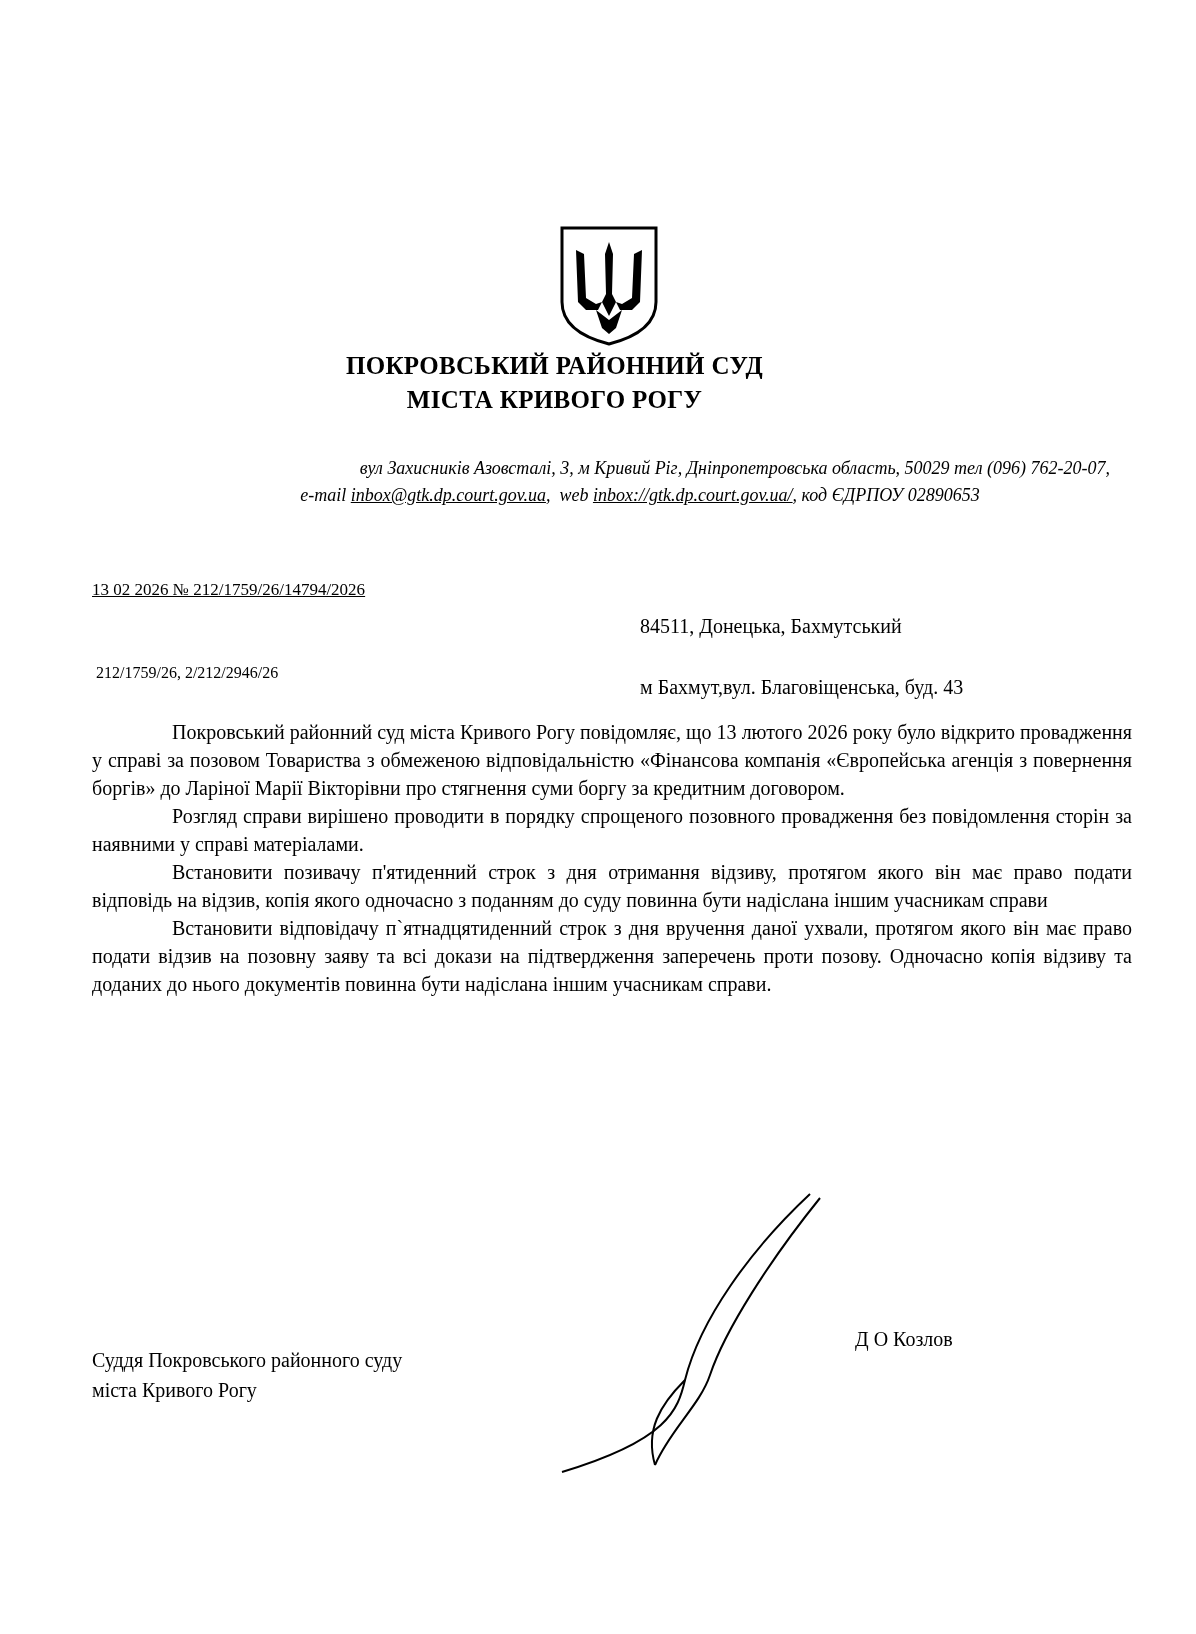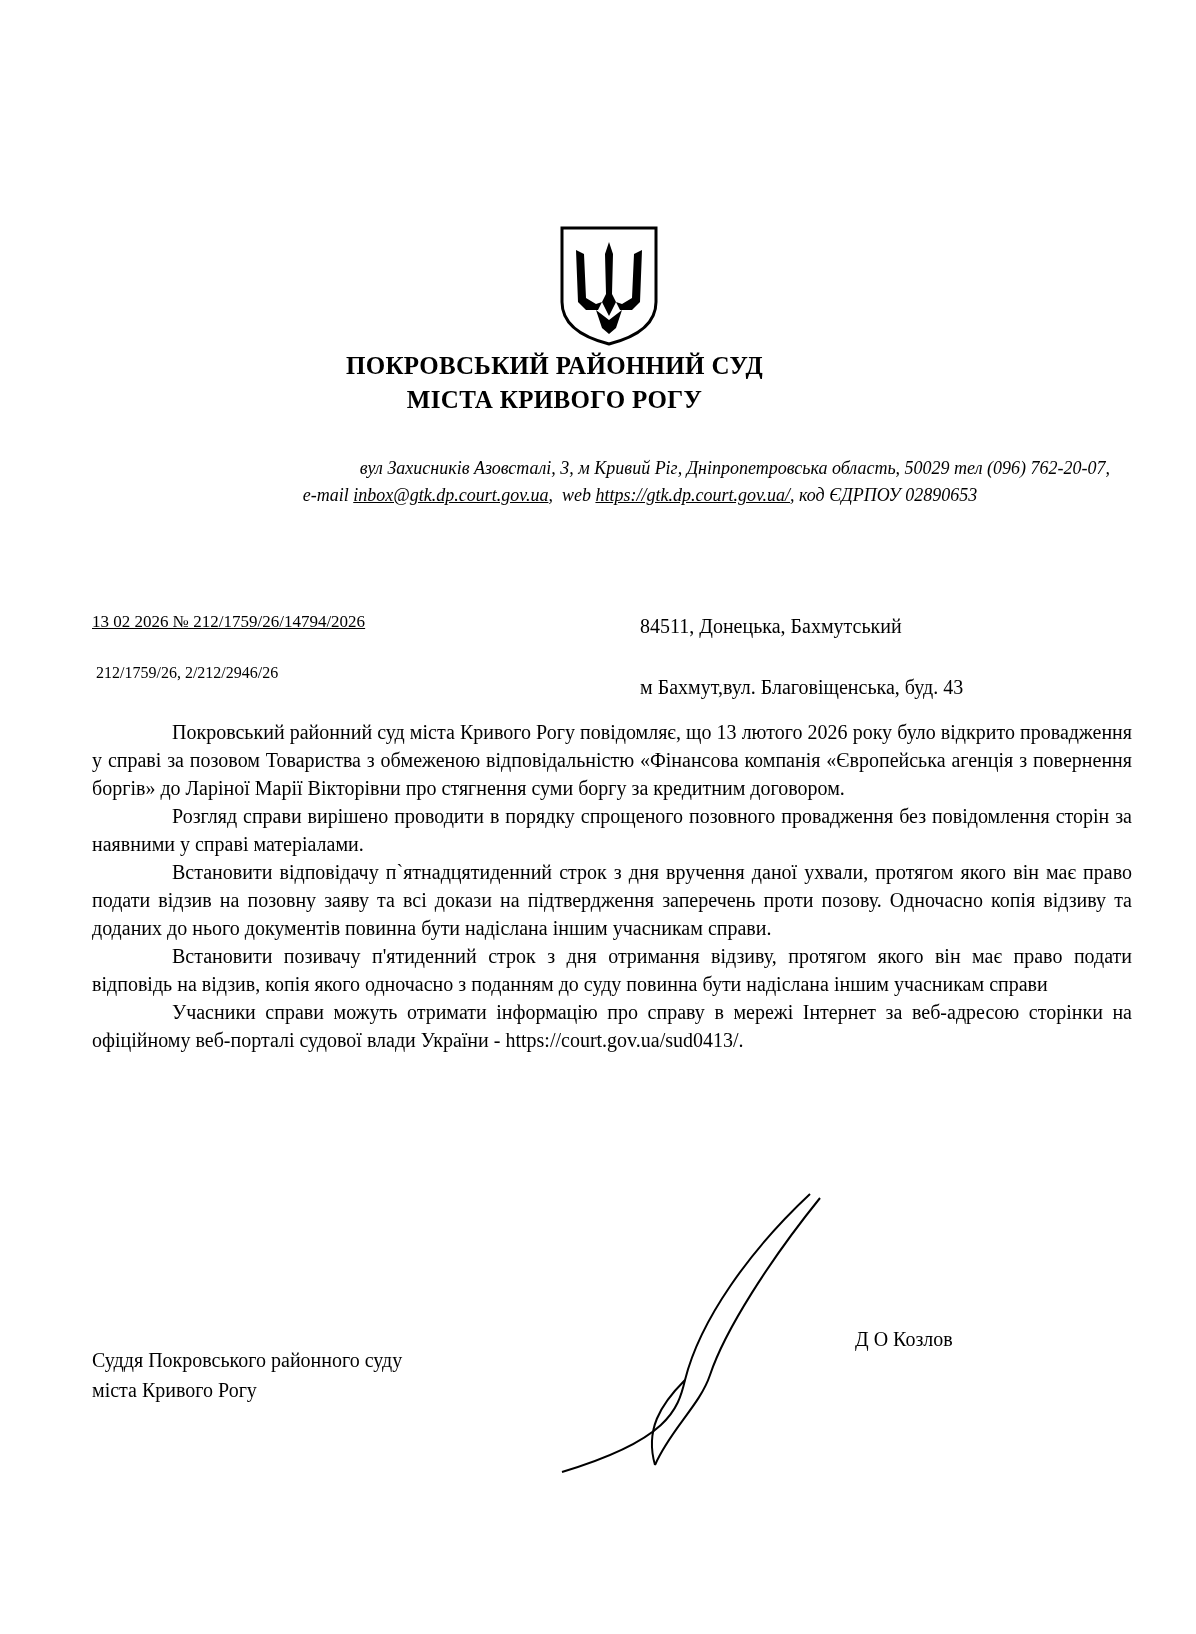--- a/index.html
+++ b/index.html
@@ -3,21 +3,21 @@
 <meta charset="utf-8">
 <style>
   html, body { margin: 0; padding: 0; background: #ffffff; }
   body { width: 1196px; height: 1634px; position: relative; overflow: hidden; font-family: "Liberation Serif", serif; color: #000; }
   .abs { position: absolute; }
   .emblem { left: 556px; top: 224px; width: 106px; height: 122px; }
   .title { left: 0; width: 1109px; text-align: center; font-weight: bold; font-size: 25px; letter-spacing: 0.3px; }
   .addr { left: 130px; width: 980px; text-align: right; font-size: 18px; line-height: 27px; font-style: italic; }
   .addr .l2 { text-align: center; padding-left: 40px; }
   .ul { text-decoration: underline; }
-  .ref { left: 92px; top: 612px; font-size: 17px; }
+  .ref { left: 92px; top: 580px; font-size: 17px; }
   .ref2 { left: 96px; top: 664px; font-size: 16px; text-align: right; }
   .recipient { left: 608px; top: 580px; font-size: 20px; line-height: 29px; }
   .recipient .ind { padding-left: 32px; margin-top: 32px; }
   .body { left: 92px; top: 718px; width: 1040px; font-size: 20px; line-height: 28px; text-align: justify; }
   .body p { margin: 0; text-indent: 80px; }
   .sig-left { left: 92px; top: 1298px; font-size: 20px; line-height: 30px; margin-top: 47px; }
   .sig-right { left: 855px; top: 1328px; font-size: 20px; }
   .signature { left: 550px; top: 1190px; width: 300px; height: 300px; }
 </style>
 </head>
@@ -33,39 +33,38 @@
 
 <div class="abs title" style="top:352px;">ПОКРОВСЬКИЙ РАЙОННИЙ СУД</div>
 <div class="abs title" style="top:386px;">МІСТА КРИВОГО РОГУ</div>
 
 <div class="abs addr" style="top:455px;">
   <div>вул Захисників Азовсталі, 3, м  Кривий Ріг,  Дніпропетровська область, 50029 тел  (096) 762-20-07,</div>
   <div class="l2">
     <span>e-mail</span>
     <span class="ul">inbox@gtk.dp.court.gov.ua</span>,&nbsp;
     <span>web</span>
-    <span class="ul">https://gtk.dp.court.gov.ua/</span>,
+    <span class="ul">inbox://gtk.dp.court.gov.ua/</span>,
     <span>код ЄДРПОУ 02890653</span>
   </div>
 </div>
 
 <div class="abs ref ul">13 02 2026 №  212/1759/26/14794/2026</div>
 <div class="abs ref2">212/1759/26, 2/212/2946/26</div>
 
 <div class="abs recipient">
   <div class="ind">84511,  Донецька,  Бахмутський</div>
   <div class="ind">м  Бахмут,вул. Благовіщенська, буд. 43</div>
 </div>
 
 <div class="abs body">
   <p>Покровський районний суд міста Кривого Рогу повідомляє, що 13 лютого 2026 року було відкрито провадження у справі за позовом Товариства з обмеженою відповідальністю «Фінансова компанія «Європейська агенція з повернення боргів» до Ларіної Марії Вікторівни про стягнення суми боргу за кредитним договором.</p>
   <p>Розгляд справи вирішено проводити в порядку спрощеного позовного провадження без повідомлення сторін за наявними у справі матеріалами.</p>
+  <p>Встановити позивачу п'ятиденний строк з дня отримання відзиву, протягом якого він має право подати відповідь на відзив, копія якого одночасно з поданням до суду повинна бути надіслана іншим учасникам справи</p>
   <p>Встановити відповідачу п`ятнадцятиденний строк з дня вручення даної ухвали, протягом якого він має право подати відзив на позовну заяву та всі докази на підтвердження заперечень проти позову. Одночасно копія відзиву та доданих до нього документів повинна бути надіслана іншим учасникам справи.</p>
-  <p>Встановити позивачу п'ятиденний строк з дня отримання відзиву, протягом якого він має право подати відповідь на відзив, копія якого одночасно з поданням до суду повинна бути надіслана іншим учасникам справи</p>
-  <p>Учасники справи можуть отримати інформацію про справу в мережі Інтернет за веб-адресою сторінки на офіційному веб-порталі судової влади України - https://court.gov.ua/sud0413/.</p>
 </div>
 
 <div class="abs sig-left">
   <div>Суддя Покровського районного суду</div>
   <div>міста Кривого Рогу</div>
 </div>
 <div class="abs sig-right">Д О  Козлов</div>
 
 <svg class="abs signature" viewBox="0 0 300 300">
   <path d="M260 4 C200 60 150 130 135 190 C128 220 118 250 12 282" fill="none" stroke="#000" stroke-width="2"></path>

